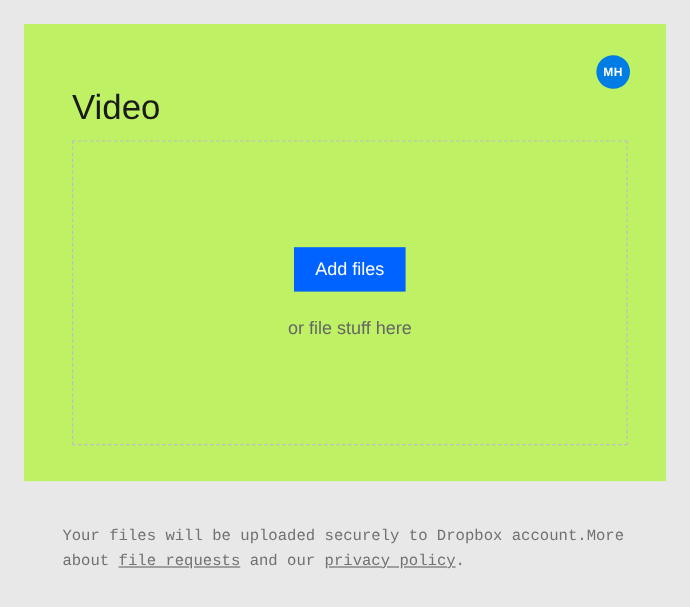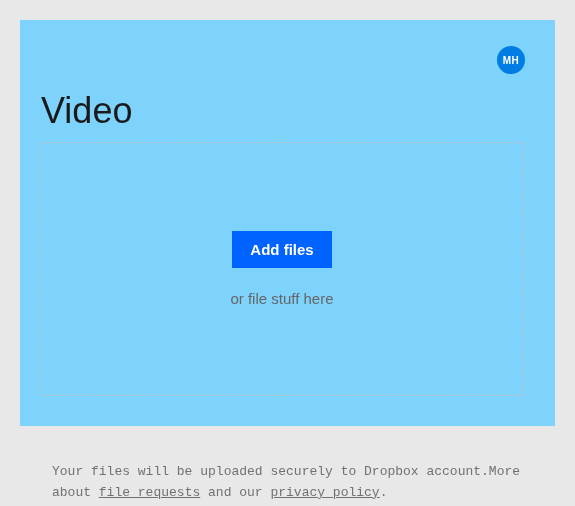--- a/index.html
+++ b/index.html
@@ -6,46 +6,46 @@
     body {
       font-family: -apple-system, BlinkMacSystemFont, "Segoe UI", Helvetica, Arial, sans-serif;
       background: #e8e8e8;
       width: 575px;
       height: 506px;
       padding: 20px;
       padding-bottom: 0;
       position: relative;
     }
     .card {
-      background: #7dd3fc;
+      background: #bef264;
       width: 100%;
-      padding: 30px 32px 30px 21px;
+      padding: 30px 32px 30px 40px;
       position: relative;
     }
     .avatar {
       position: absolute;
       top: 26px;
       right: 30px;
       width: 28px;
       height: 28px;
       border-radius: 50%;
       background: #007de4;
       color: #fff;
       font-size: 10px;
       font-weight: 700;
       letter-spacing: 0.5px;
       display: flex;
       align-items: center;
       justify-content: center;
     }
     .title {
-      font-size: 36px;
+      font-size: 29px;
       font-weight: 400;
       color: #1a1a1a;
-      margin-top: 40px;
+      margin-top: 24px;
       margin-bottom: 10px;
     }
     .subtitle {
       font-size: 14px;
       color: #333;
       margin-bottom: 18px;
     }
     .dropzone {
       border: 1px dashed #bfbfbf;
       width: 100%;
@@ -53,21 +53,21 @@
       display: flex;
       flex-direction: column;
       align-items: center;
       justify-content: center;
     }
     .add-btn {
       background: #0062ff;
       color: #fff;
       border: none;
       font-size: 15px;
-      font-weight: 700;
+      font-weight: 400;
       padding: 10px 18px;
       cursor: pointer;
       margin-bottom: 22px;
     }
     .drag-hint {
       font-size: 15px;
       color: #666;
     }
     .footer {
       padding: 36px 32px 0 32px;

